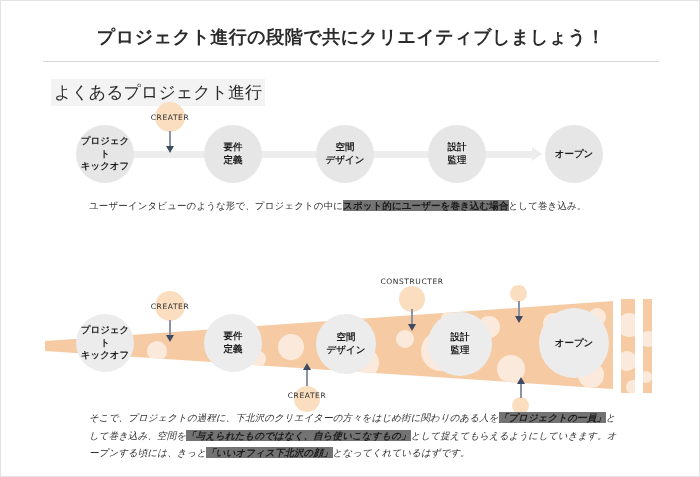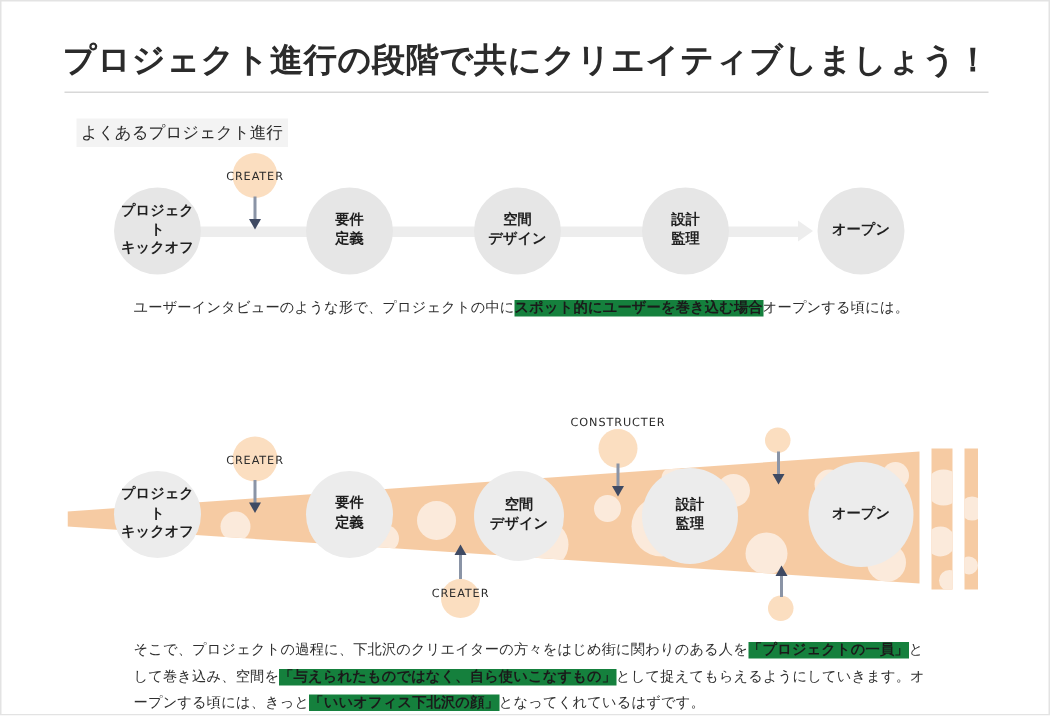--- a/index.html
+++ b/index.html
@@ -20,38 +20,38 @@
     overflow: hidden;
   }
 
   
   .title {
     position: absolute;
     left: 0;
     top: 24px;
     width: 700px;
     text-align: center;
-    font-size: 22px;
+    font-size: 18px;
     font-weight: bold;
     color: #2b2b2b;
     letter-spacing: 0.5px;
   }
   .title-rule {
     position: absolute;
     left: 42px;
     top: 60px;
     width: 616px;
     height: 1px;
     background: #d8d8d8;
   }
 
   
   .section-head {
     position: absolute;
-    font-size: 11px;
+    font-size: 17px;
     color: #2b2b2b;
     white-space: nowrap;
   }
   .section-head.plain {
     left: 50px;
     top: 78px;
     background: #f3f3f3;
     padding: 2px 3px;
   }
   .section-head.accent {
@@ -165,25 +165,25 @@
   
   .body-text {
     position: absolute;
     font-size: 9.5px;
     line-height: 1.85;
     color: #2f2f2f;
     letter-spacing: 0.1px;
   }
   .body-text b {
     font-weight: bold;
-    background: #15803d;
+    background: #737373;
     color: #1a1a1a;
   }
   #para1 { left: 88px; top: 196px; width: 530px; }
-  #para2 { left: 88px; top: 424px; width: 530px; }
+  #para2 { left: 88px; top: 408px; width: 530px; font-style: italic; }
 </style>
 </head>
 <body>
 
 <div id="page">
 
   <div class="title">プロジェクト進行の段階で共にクリエイティブしましょう！</div>
   <div class="title-rule"></div>
 
   <div class="section-head plain">よくあるプロジェクト進行</div>
@@ -224,21 +224,21 @@
     </div>
 
     <div class="marker-dot" style="left:154px; top:101px; width:30px; height:30px;"></div>
     <div class="marker-label" style="left:139px; top:112px; width:60px;">CREATER</div>
     <div class="marker-arrow down" style="left:168px; top:130px; height:16px;">
       <span class="head"></span>
     </div>
   </div>
 
   <div class="body-text" id="para1">
-    <span>ユーザーインタビューのような形で、プロジェクトの中に</span><b>スポット的にユーザーを巻き込む場合</b><span>オープンする頃には。</span><br>
+    <span>ユーザーインタビューのような形で、プロジェクトの中に</span><b>スポット的にユーザーを巻き込む場合</b><span>として巻き込み。</span><br>
   </div>
 
 
   <div class="funnel-wrap">
     <svg width="616" height="108" viewBox="0 0 616 108" xmlns="http://www.w3.org/2000/svg">
       <defs>
         <clipPath id="wedgeClip">
           <polygon points="0,52 568,12 568,100 0,62"></polygon>
         </clipPath>
         <clipPath id="strip1Clip">

